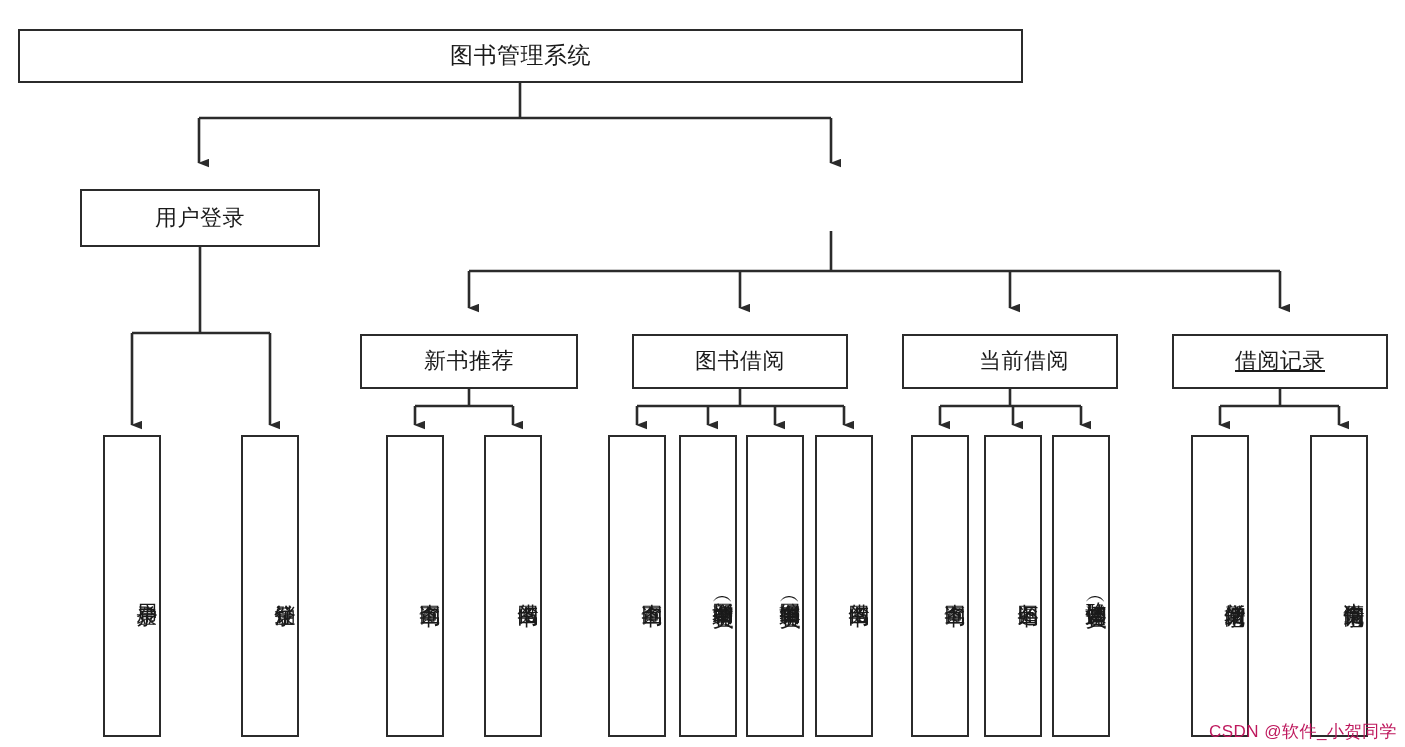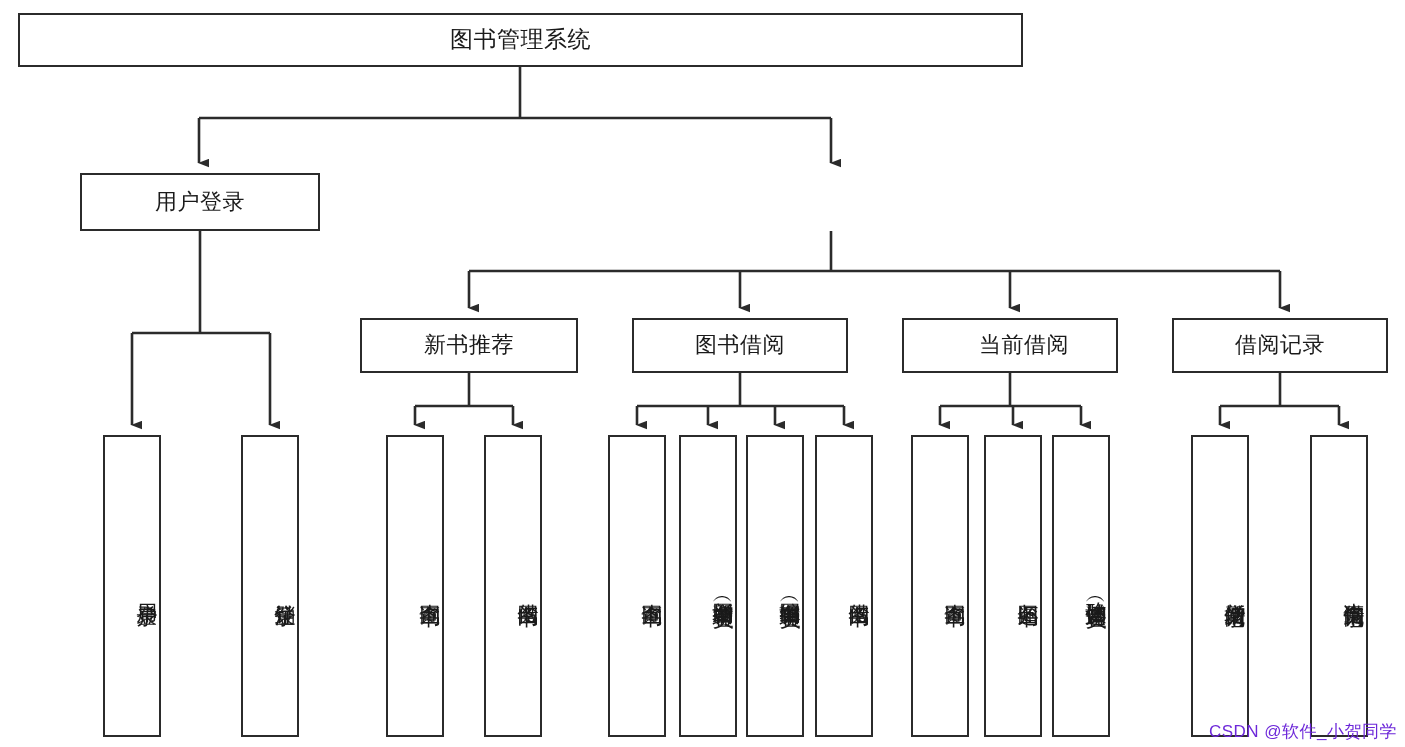--- a/index.html
+++ b/index.html
@@ -33,20 +33,21 @@
     display: flex;
     align-items: center;
     justify-content: center;
     color: #1a1a1a;
   }
   .node-box.horiz {
     font-size: 22px;
     letter-spacing: 0.5px;
     line-height: 1.1;
     text-align: center;
+    margin-top: 16px;
   }
   .node-box.root {
     font-size: 23px;
   }
   .node-box.vert {
     writing-mode: vertical-rl;
     text-orientation: upright;
     font-size: 21px;
     line-height: 1.18;
     letter-spacing: 1px;
@@ -58,21 +59,21 @@
     white-space: nowrap;
   }
   .node-label {
     display: block;
   }
   .watermark {
     position: absolute;
     right: 8px;
     bottom: 4px;
     font-size: 17px;
-    color: #6d28d9;
+    color: #be185d;
     letter-spacing: 0.5px;
     white-space: nowrap;
     pointer-events: none;
     user-select: none;
     margin-top: 45px;
   }
 </style>
 </head>
 <body>
 
@@ -150,21 +151,21 @@
 
   <div class="node-box horiz" style="left:360px; top:318px; width:218px; height:55px;">
     <span class="node-label">新书推荐</span>
   </div>
   <div class="node-box horiz" style="left:632px; top:318px; width:216px; height:55px;">
     <span class="node-label">图书借阅</span>
   </div>
   <div class="node-box horiz" style="left:902px; top:318px; width:216px; height:55px;padding-left:28px;">
     <span class="node-label">当前借阅</span>
   </div>
-  <div class="node-box horiz" style="left:1172px; top:318px; width:216px; height:55px;">
+  <div class="node-box horiz" style="left:1172px; top:318px; width:216px; height:55px;text-decoration:underline;">
     <span class="node-label">借阅记录</span>
   </div>
 
   <div class="node-box vert" style="left:103px; top:435px; width:58px; height:302px;">
     <span class="node-label">用户登录</span>
   </div>
   <div class="node-box vert" style="left:241px; top:435px; width:58px; height:302px;">
     <span class="node-label">注销登录</span>
   </div>
   <div class="node-box vert" style="left:386px; top:435px; width:58px; height:302px;">

